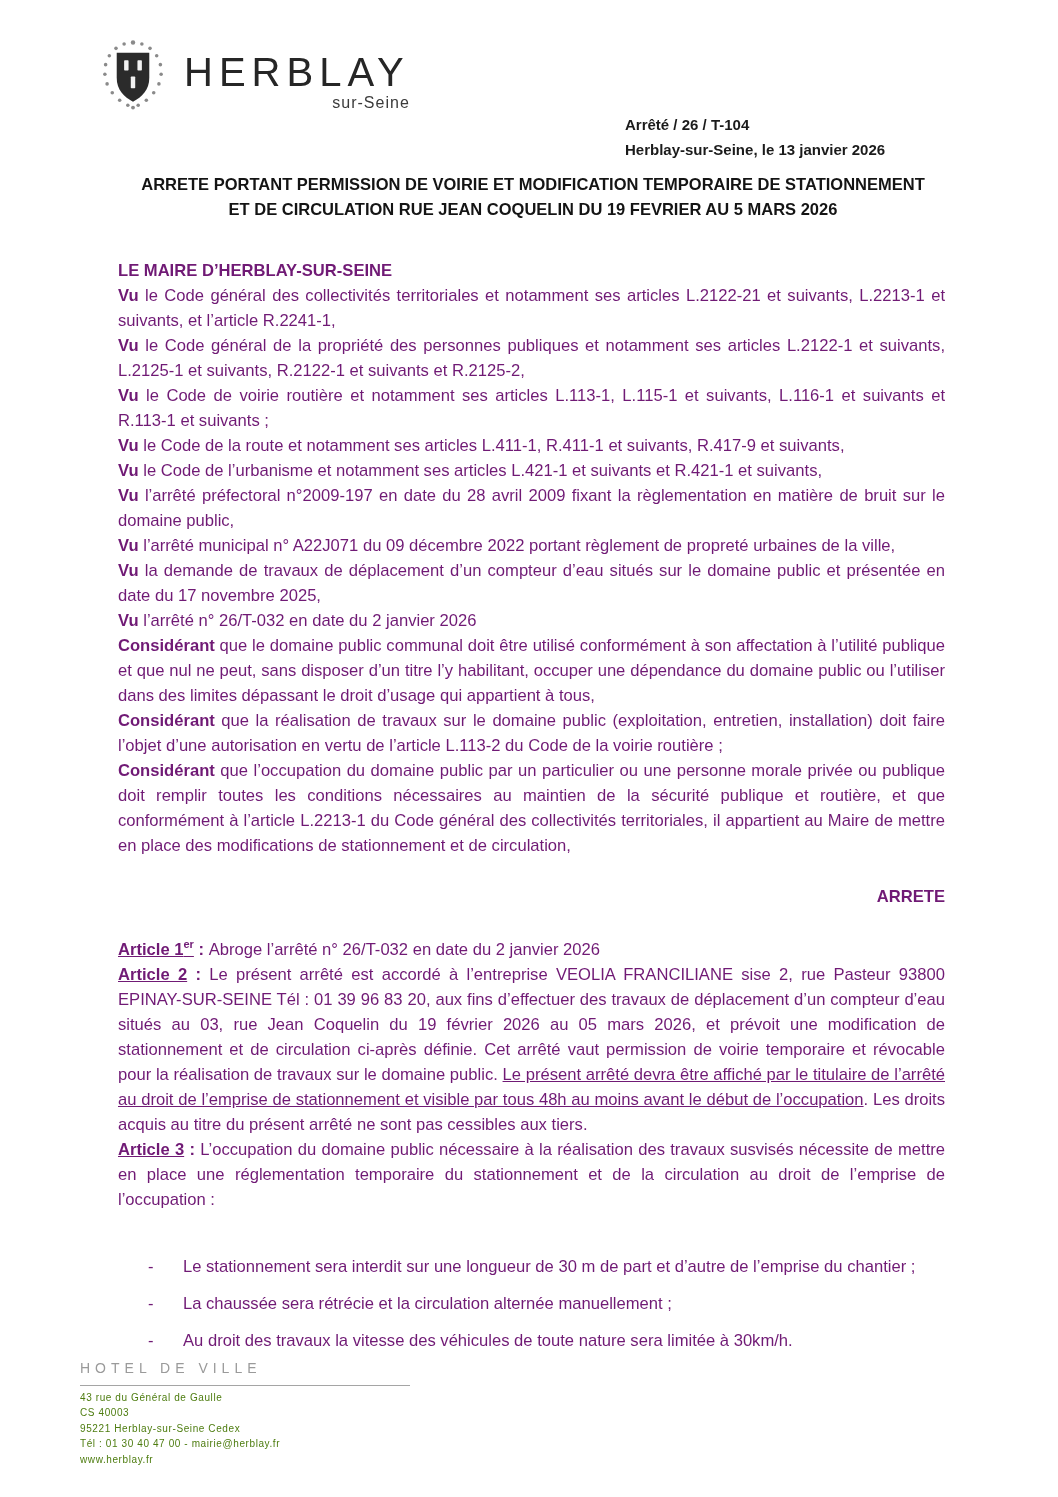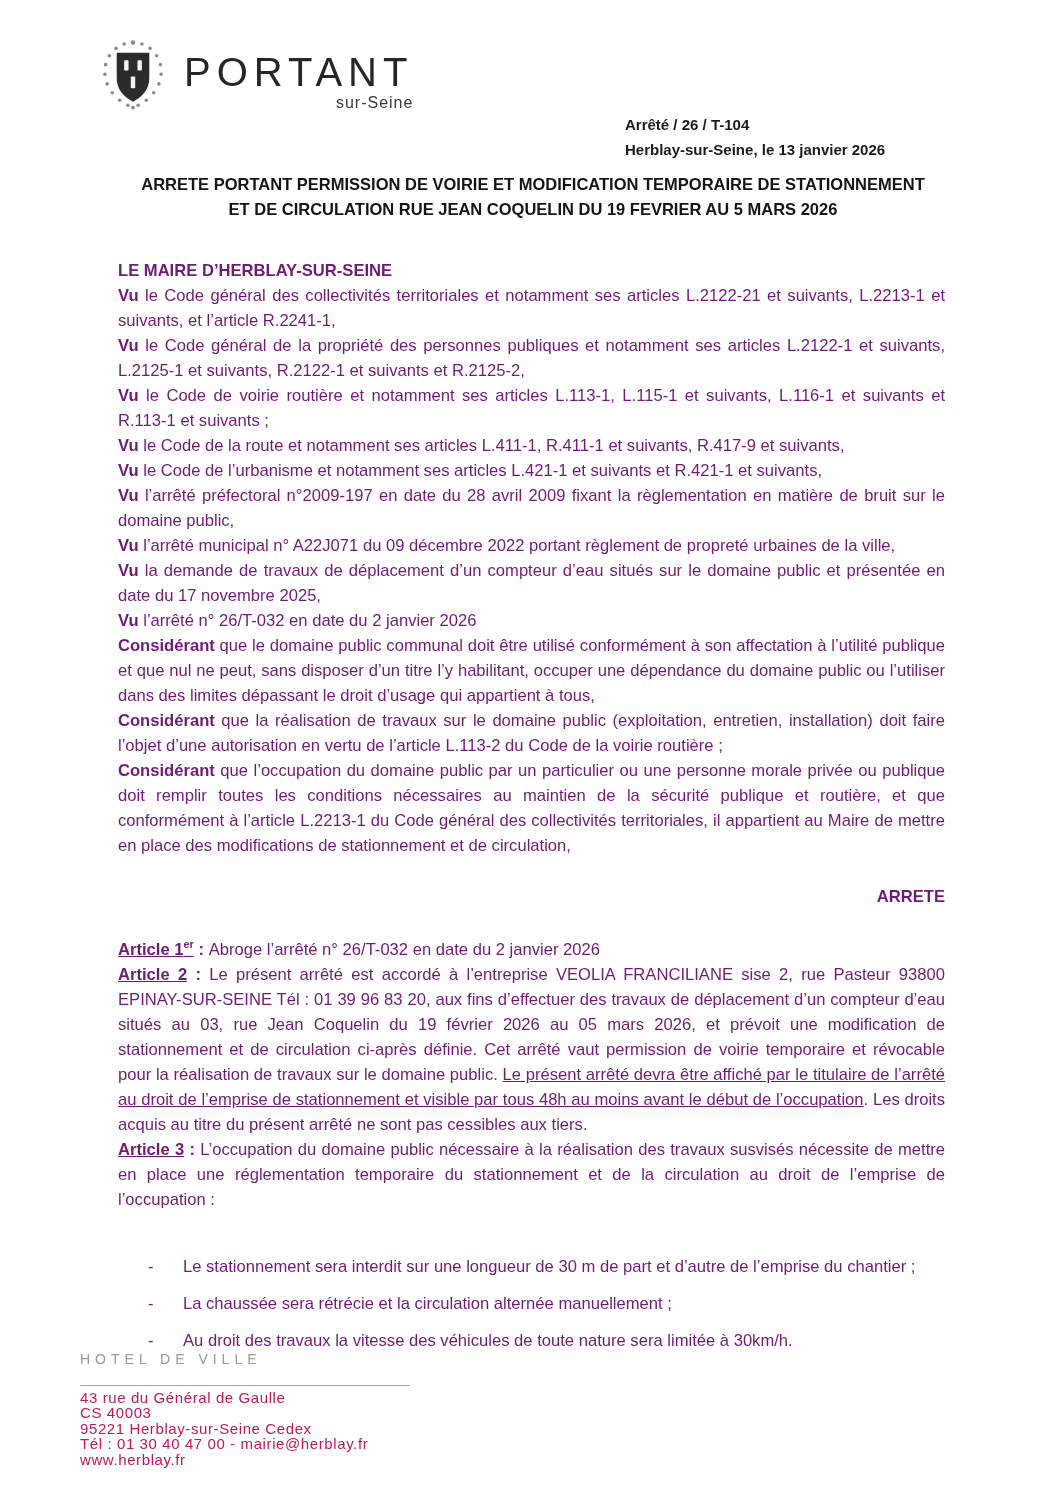--- a/index.html
+++ b/index.html
@@ -64,24 +64,24 @@
     content:"-";position:absolute;left:0;top:0;
   }
 
   
   .footer{
     position:absolute;left:80px;bottom:30px;color:#8e8e8e;
   }
   .footer-title{
     font-size:14px;letter-spacing:5px;color:#9a9a9a;
     border-bottom:1px solid #a5a5a5;
-    width:330px;padding-bottom:18px;margin-bottom:4px;
+    width:330px;padding-bottom:9px;margin-bottom:4px;
   }
   .footer-lines div{
-    font-size:15px;line-height:15.5px;color:#be185d;letter-spacing:0.6px;
+    font-size:10px;line-height:15.5px;color:#4d7c0f;letter-spacing:0.6px;
   }
 </style>
 </head>
 <body>
 
 <div class="page">
 
   <div class="logo">
     <svg class="crest" viewBox="0 0 100 100">
       <g fill="#2b2b2b">
@@ -112,21 +112,21 @@
         <path d="M28 20 h44 v34 c0 16 -10 26 -22 32 c-12 -6 -22 -16 -22 -32 Z"></path>
 
         <g fill="#f2f2f2">
           <rect x="38" y="30" width="6" height="14" rx="1"></rect>
           <rect x="56" y="30" width="6" height="14" rx="1"></rect>
           <rect x="47" y="52" width="6" height="16" rx="1"></rect>
         </g>
       </g>
     </svg>
     <div class="wordmark">
-      <div class="city">PORTANT</div>
+      <div class="city">HERBLAY</div>
       <div class="sub">sur-Seine</div>
     </div>
   </div>
 
   <div class="ref-block">
     <div>Arrêté / 26 / T-104</div>
     <div>Herblay-sur-Seine, le 13 janvier 2026</div>
   </div>
 
   <div class="doc-title">

